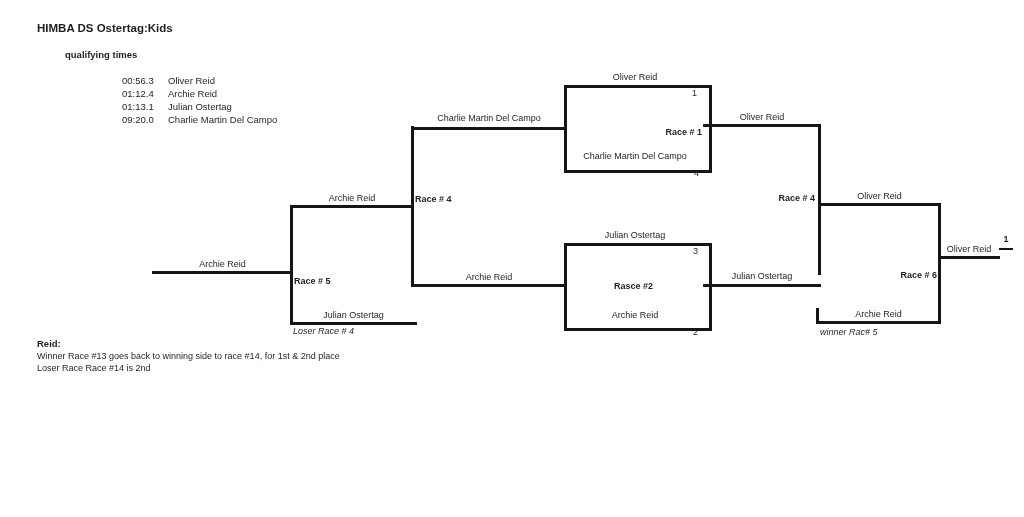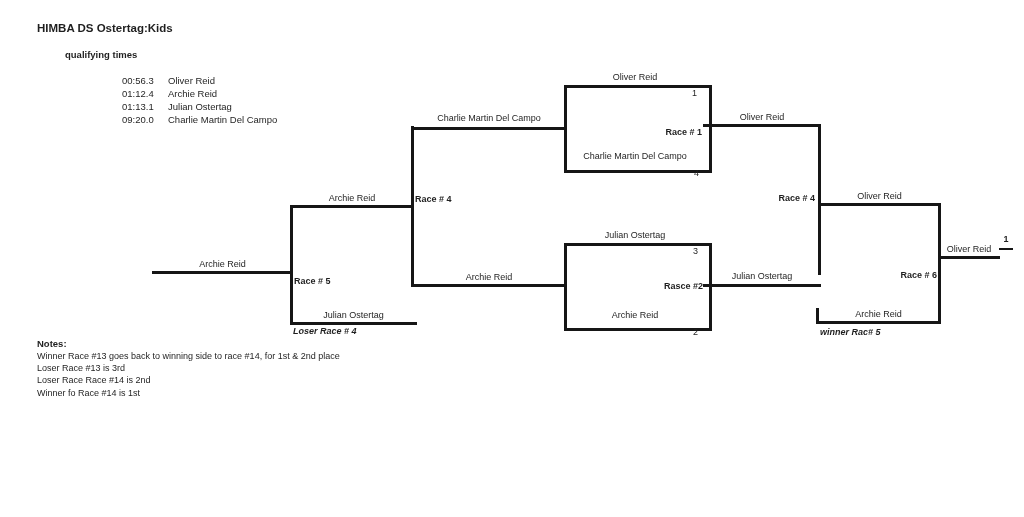--- a/index.html
+++ b/index.html
@@ -4,21 +4,21 @@
 <style>
   html,body{margin:0;padding:0;background:#fff;}
   .canvas{
     position:relative;width:1024px;height:517px;background:#ffffff;
     font-family:"Liberation Sans",sans-serif;color:#1f1f1f;overflow:hidden;
   }
   .lbl{position:absolute;font-size:9px;line-height:11px;white-space:nowrap;}
   .c{text-align:center;}
   .r{text-align:right;}
   .b{font-weight:bold;}
-  .i{font-style:italic;font-weight:bold;}
+  .i{font-style:italic;font-weight:normal;}
   .h{position:absolute;height:3px;background:#161616;}
   .v{position:absolute;width:3px;background:#161616;}
   .box{position:absolute;border:3px solid #161616;background:transparent;}
   .title{position:absolute;left:37px;top:22px;font-size:11.5px;font-weight:bold;}
   .qheading{position:absolute;left:37px;top:49px;font-size:9.5px;font-weight:bold;margin-left:28px;}
   .qlist{position:absolute;left:122px;top:75px;font-size:9.5px;}
   .qrow{display:flex;gap:12px;height:13px;align-items:flex-start;}
   .qtime{width:34px;}
   .notes-h{position:absolute;left:37px;top:338px;font-size:9.5px;font-weight:bold;}
   .notes{position:absolute;left:37px;top:351px;font-size:9px;}
@@ -55,21 +55,21 @@
   <div class="box" style="left:564px;top:85px;width:142px;height:82px;"></div>
   <div class="lbl c" style="left:564px;top:72px;width:142px;">Oliver Reid</div>
   <div class="lbl r seed" style="left:564px;top:88px;width:133px;">1</div>
   <div class="lbl r b" style="left:564px;top:127px;width:138px;text-align:right;">Race # 1</div>
   <div class="lbl c" style="left:564px;top:151px;width:142px;">Charlie Martin Del Campo</div>
   <div class="lbl r seed" style="left:564px;top:168px;width:135px;">4</div>
 
   <div class="box" style="left:564px;top:243px;width:142px;height:82px;"></div>
   <div class="lbl c" style="left:564px;top:230px;width:142px;">Julian Ostertag</div>
   <div class="lbl r seed" style="left:564px;top:246px;width:134px;">3</div>
-  <div class="lbl r b" style="left:564px;top:281px;width:139px;">Rasce #2</div>
+  <div class="lbl r b" style="left:564px;top:281px;width:139px;text-align:center;">Rasce #2</div>
   <div class="lbl c" style="left:564px;top:310px;width:142px;">Archie Reid</div>
   <div class="lbl r seed" style="left:564px;top:327px;width:134px;">2</div>
 
   <div class="v" style="left:411px;top:126px;height:161px;"></div>
   <div class="h" style="left:411px;top:127px;width:156px;"></div>
   <div class="lbl c" style="left:411px;top:113px;width:156px;">Charlie Martin Del Campo</div>
   <div class="h" style="left:411px;top:284px;width:156px;"></div>
   <div class="lbl c" style="left:411px;top:272px;width:156px;">Archie Reid</div>
   <div class="lbl b" style="left:415px;top:194px;">Race # 4</div>
 
@@ -97,21 +97,19 @@
   <div class="lbl r b" style="left:867px;top:270px;width:70px;">Race # 6</div>
   <div class="v" style="left:816px;top:308px;height:16px;"></div>
   <div class="h" style="left:816px;top:321px;width:125px;"></div>
   <div class="lbl c" style="left:816px;top:309px;width:125px;">Archie Reid</div>
   <div class="lbl i" style="left:820px;top:327px;">winner Rac# 5</div>
   <div class="h" style="left:938px;top:256px;width:62px;"></div>
   <div class="lbl c" style="left:938px;top:244px;width:62px;">Oliver Reid</div>
   <div class="lbl c b" style="left:999px;top:234px;width:14px;">1</div>
   <div class="h" style="left:999px;top:248px;width:14px;height:2px;"></div>
 
-  <div class="notes-h">Notes:</div>
+  <div class="notes-h">Reid:</div>
   <div class="notes">
     <div>Winner Race #13 goes back to winning side to race #14, for 1st &amp; 2nd place</div>
-    <div>Loser Race #13 is 3rd</div>
     <div>Loser Race Race #14 is 2nd</div>
-    <div>Winner fo Race #14 is 1st</div>
   </div>
 
 </div>
 
 </body></html>

